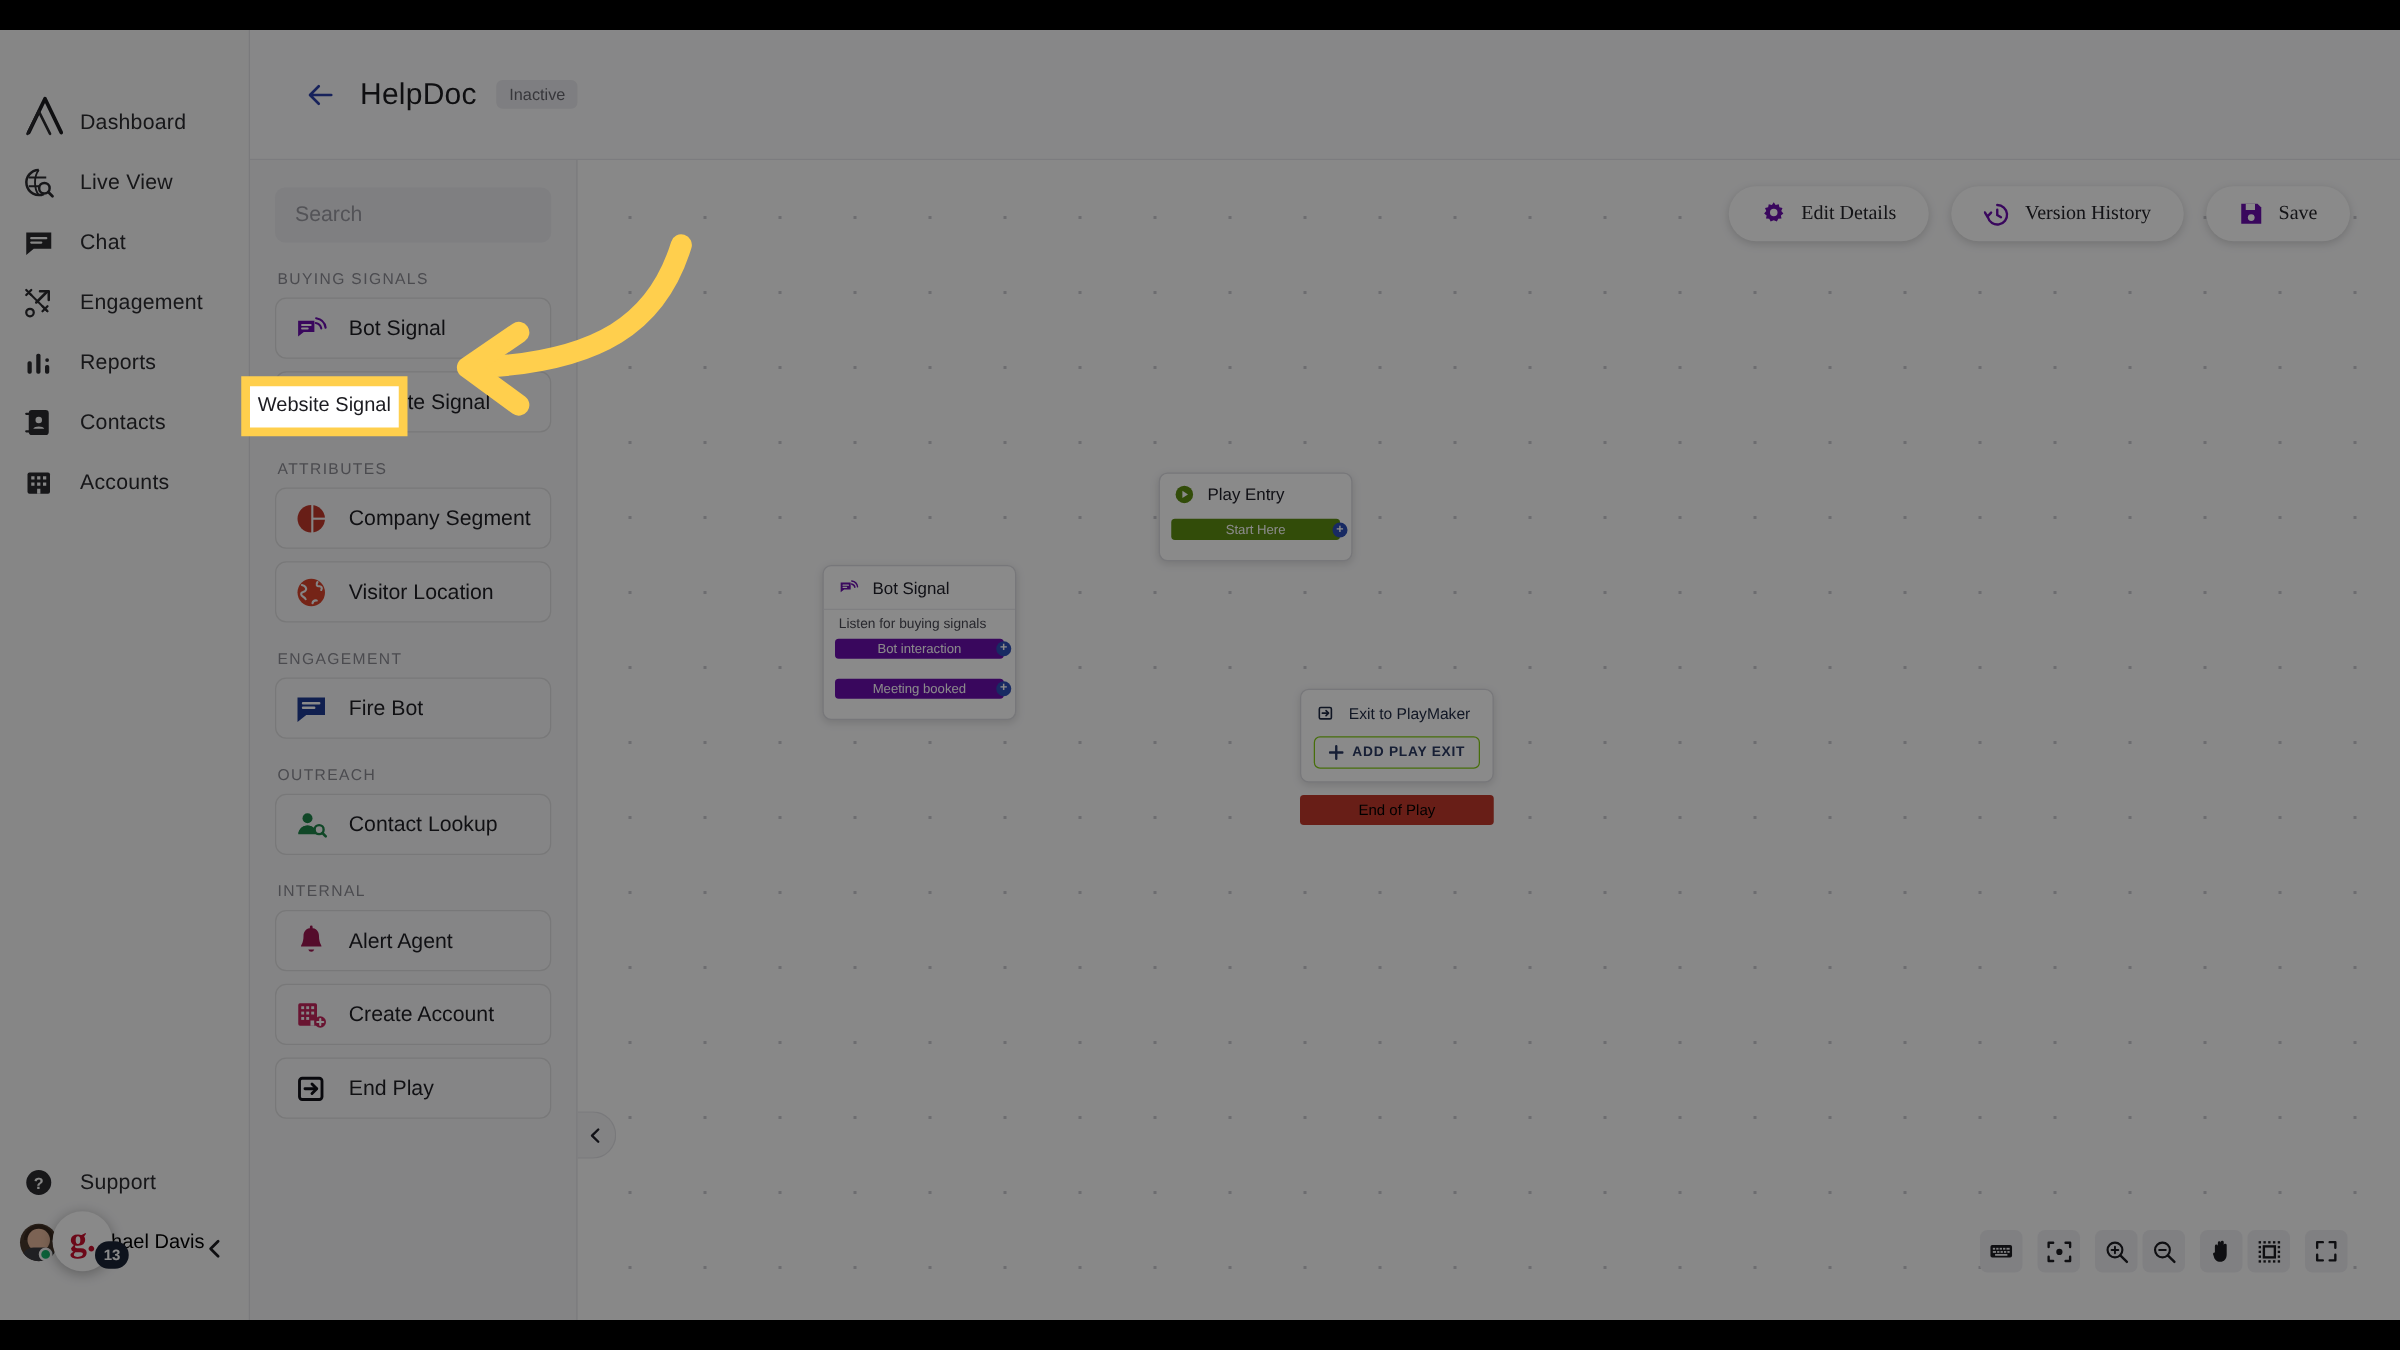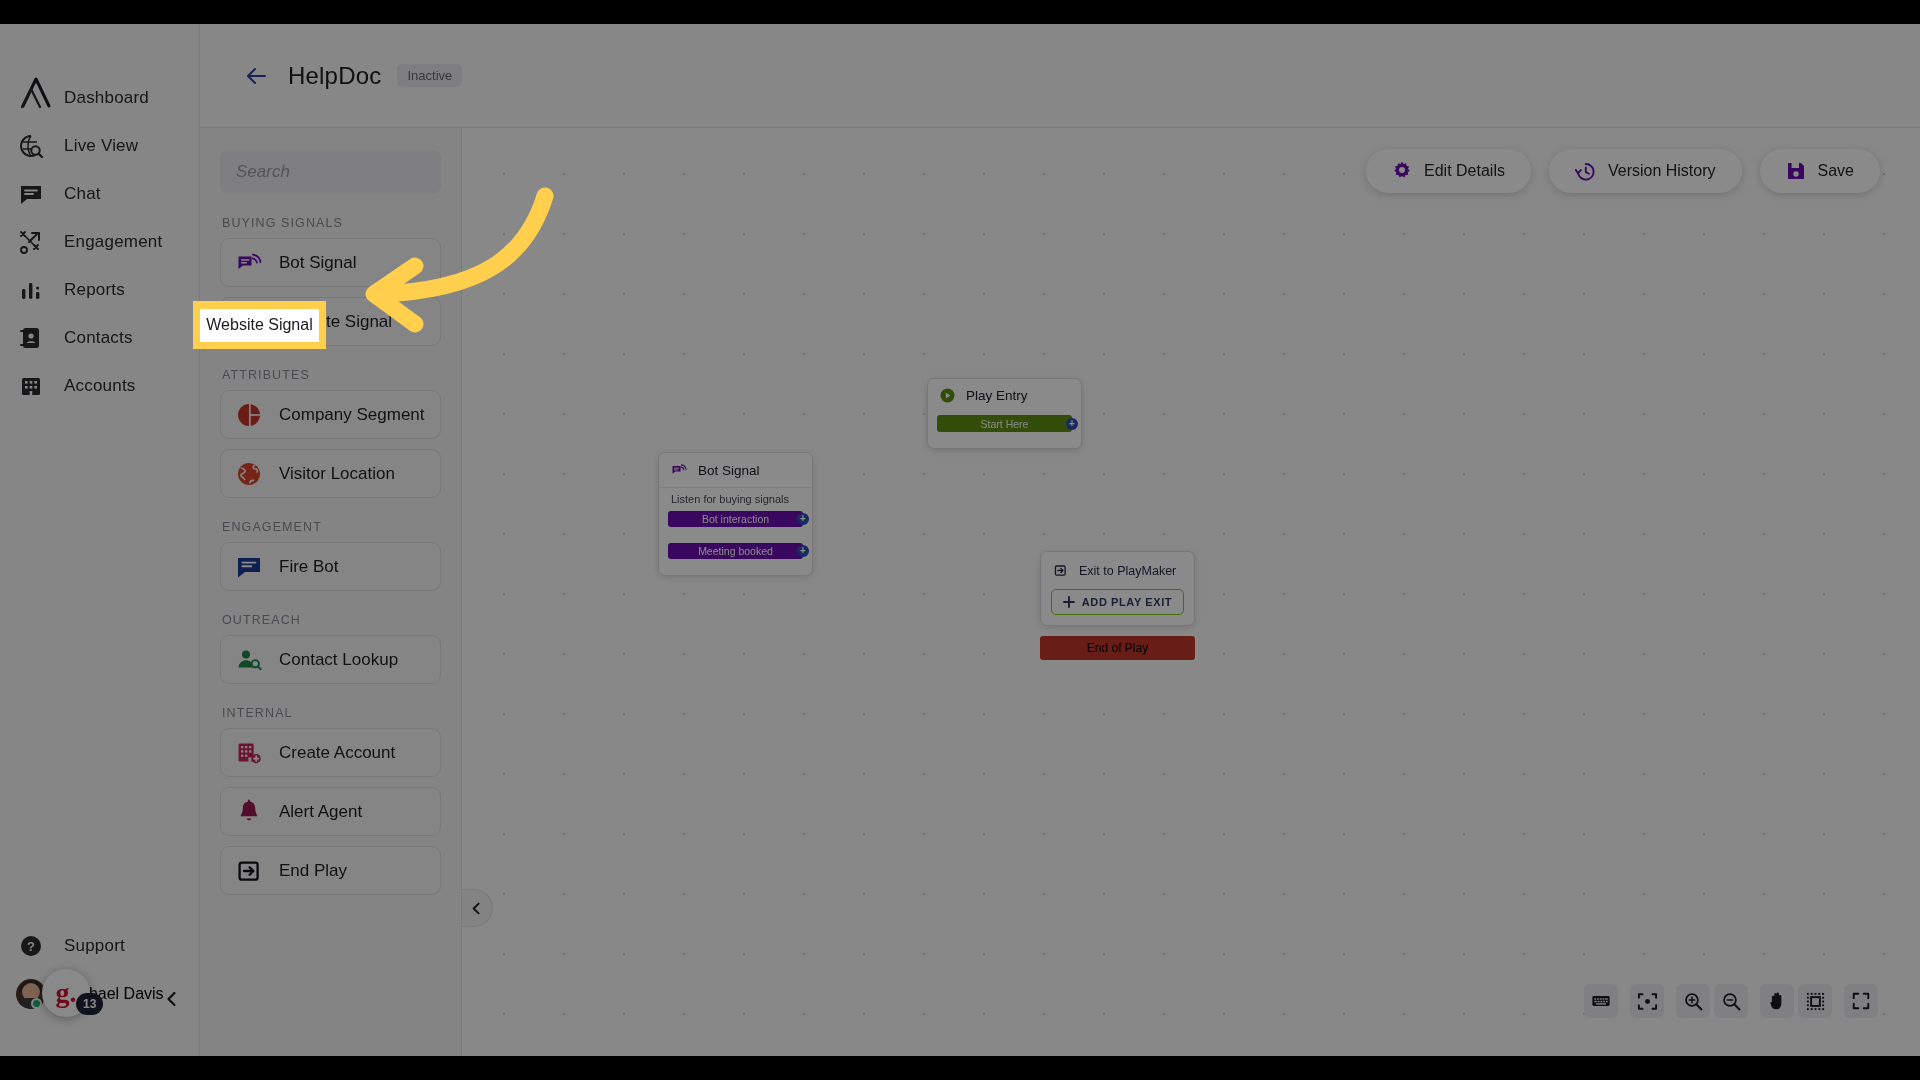--- a/index.html
+++ b/index.html
@@ -81,21 +81,20 @@
   
   #palette {
     position:absolute; left:200px; top:104px; width:262px; bottom:0;
     background:#f4f4f6; border-right:1px solid #e2e2e6; z-index:16;
     padding:22px 20px 0 20px; overflow:hidden;
   }
   #searchbox {
     width:100%; height:44px; border-radius:8px; background:#eaeaee;
     border:none; outline:none; padding:0 16px; font-size:17px; color:#3b3b42;
     font-family:"Liberation Sans", sans-serif;
-    font-style:italic;
   }
   #searchbox::placeholder { color:#9a9aa2; }
   .group-label {
     font-size:12.5px; letter-spacing:1.1px; color:#8b8b93;
     margin:22px 0 8px 2px;
   }
   .pal-item {
     display:flex; align-items:center; gap:16px;
     min-height:49px; padding:8px 14px;
     border:1px solid #dededf; border-radius:9px; background:#f6f6f8;
@@ -154,21 +153,21 @@
 
   
   #panel-toggle {
     position:absolute; left:-1px; top:761px; width:32px; height:38px;
     background:#f2f2f4; border:1px solid #e0e0e4; border-left:none;
     border-radius:0 19px 19px 0; display:flex; align-items:center; justify-content:center;
     cursor:pointer; z-index:30;
   }
 
   
-  #actions { position:absolute; right:40px; top:125px; display:flex; gap:18px; z-index:60; }
+  #actions { position:absolute; right:40px; top:125px; display:flex; gap:18px; z-index:60;font-family:Liberation Serif, serif; }
   .act {
     height:44px; padding:0 26px; border-radius:22px; background:#ffffff;
     box-shadow:0 2px 8px rgba(0,0,0,.17);
     display:flex; align-items:center; gap:12px; cursor:pointer;
     font-size:16px; color:#25252b;
   }
 
   
   #cvtools { position:absolute; right:42px; bottom:38px; display:flex; align-items:center; gap:12px; z-index:60; }
   .tgrp { display:flex; gap:4px; }
@@ -405,20 +404,31 @@
           <path d="M3.6 21c.6-4.4 4-6.6 7.4-6.6 2 0 3.9.8 5.3 2.2" fill="#1e8449"></path>
           <path d="M3.6 21.4c.4-4.6 3.9-7 7.4-7 3.5 0 7 2.4 7.4 7z" fill="#1e8449"></path>
           <circle cx="20.3" cy="17.7" r="3.6" fill="none" stroke="#1e8449" stroke-width="1.9"></circle>
           <path d="M22.9 20.4 L25.6 23.1" stroke="#1e8449" stroke-width="2.1" stroke-linecap="round"></path>
         </svg>
       </span>
       <span class="plbl">Contact Lookup</span>
     </div>
 
     <div class="group-label">INTERNAL</div>
+
+    <div class="pal-item">
+      <span class="pic">
+        <svg width="28" height="28" viewBox="0 0 28 28">
+          <path d="M14 3.4c-3.8 0-6.2 2.8-6.2 6.4 0 5.6-2 7-2 8.4h16.4c0-1.4-2-2.8-2-8.4 0-3.6-2.4-6.4-6.2-6.4z" fill="#9c1750"></path>
+          <path d="M11.6 20.6a2.5 2.5 0 0 0 4.8 0z" fill="#9c1750"></path>
+          <rect x="12.9" y="1.4" width="2.2" height="3" rx="1.1" fill="#9c1750"></rect>
+        </svg>
+      </span>
+      <span class="plbl">Alert Agent</span>
+    </div>
 
     <div class="pal-item">
       <span class="pic">
         <svg width="28" height="28" viewBox="0 0 28 28">
           <rect x="3.6" y="4.6" width="15" height="18" rx="1.4" fill="#c2255c"></rect>
           <g fill="#f6f6f8">
             <rect x="6" y="7" width="2.3" height="2.3"></rect>
               <rect x="10" y="7" width="2.3" height="2.3"></rect>
               <rect x="14" y="7" width="2.3" height="2.3"></rect>
             <rect x="6" y="11.3" width="2.3" height="2.3"></rect>
@@ -426,31 +436,20 @@
               <rect x="14" y="11.3" width="2.3" height="2.3"></rect>
             <rect x="6" y="15.6" width="2.3" height="2.3"></rect>
               <rect x="10" y="15.6" width="2.3" height="2.3"></rect>
             <rect x="13.4" y="18.4" width="3" height="4.2"></rect>
           </g>
           <circle cx="21.2" cy="19.6" r="4.6" fill="#c2255c"></circle>
           <path d="M21.2 17.2v4.8M18.8 19.6h4.8" stroke="#fff" stroke-width="1.7" stroke-linecap="round"></path>
         </svg>
       </span>
       <span class="plbl">Create Account</span>
-    </div>
-
-    <div class="pal-item">
-      <span class="pic">
-        <svg width="28" height="28" viewBox="0 0 28 28">
-          <path d="M14 3.4c-3.8 0-6.2 2.8-6.2 6.4 0 5.6-2 7-2 8.4h16.4c0-1.4-2-2.8-2-8.4 0-3.6-2.4-6.4-6.2-6.4z" fill="#9c1750"></path>
-          <path d="M11.6 20.6a2.5 2.5 0 0 0 4.8 0z" fill="#9c1750"></path>
-          <rect x="12.9" y="1.4" width="2.2" height="3" rx="1.1" fill="#9c1750"></rect>
-        </svg>
-      </span>
-      <span class="plbl">Alert Agent</span>
     </div>
 
     <div class="pal-item">
       <span class="pic">
         <svg width="28" height="28" viewBox="0 0 28 28">
           <rect x="4.6" y="5.6" width="18" height="17" rx="2.2" fill="none" stroke="#111118" stroke-width="2.3"></rect>
           <path d="M9 14h9" stroke="#111118" stroke-width="2.3" stroke-linecap="round"></path>
           <path d="M14.6 10.2 L18.4 14 L14.6 17.8" stroke="#111118" stroke-width="2.3" fill="none" stroke-linecap="round" stroke-linejoin="round"></path>
         </svg>
       </span>

